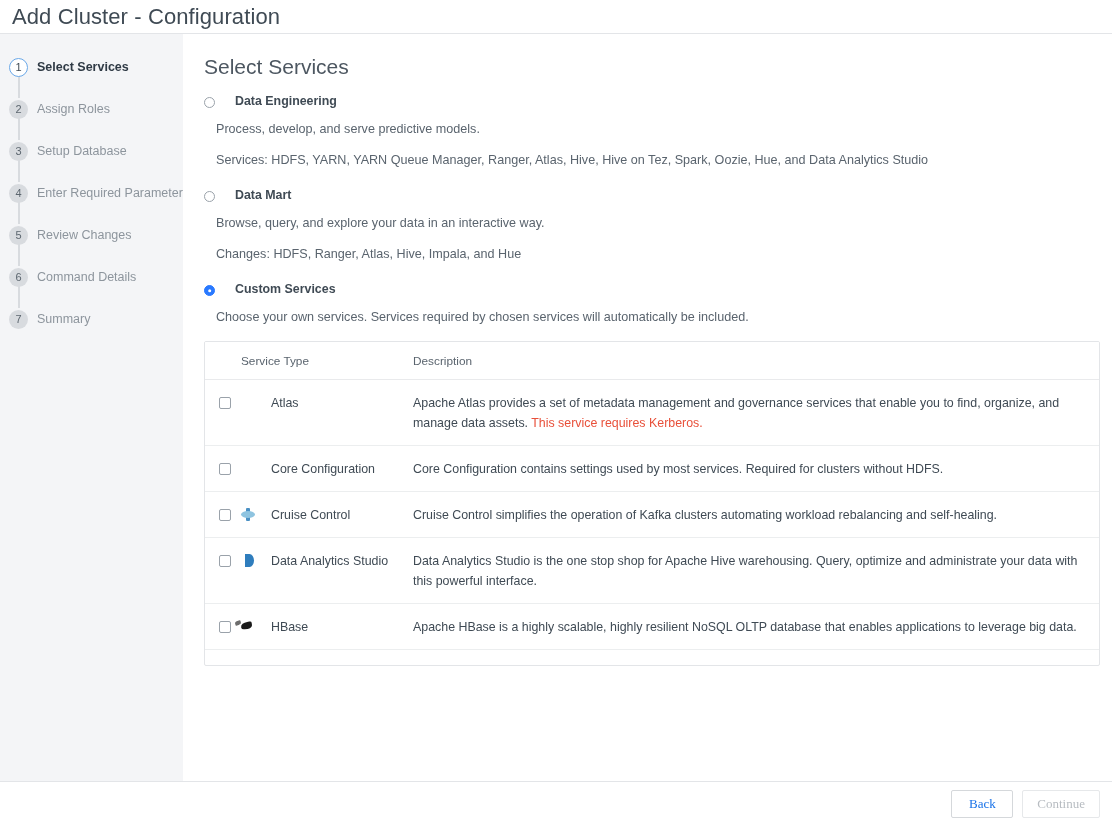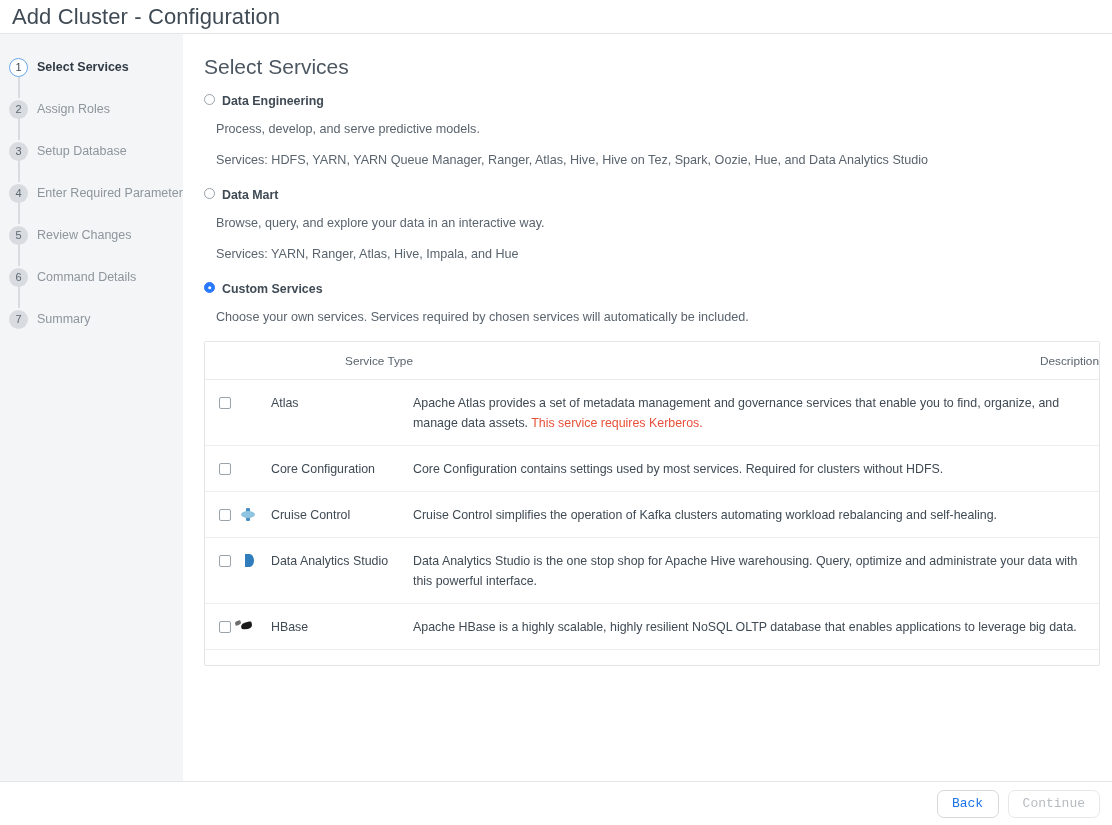--- a/index.html
+++ b/index.html
@@ -131,22 +131,22 @@
     font-size: 12.8px;
     color: #5a646e;
     margin: 0 0 16px 0;
   }
 
   
   .option { margin-bottom: 19px; }
   .option:last-of-type { margin-bottom: 14px; }
   .option-head {
     display: flex;
-    align-items: flex-start;
-    gap: 7px;
+    align-items: flex-end;
+    gap: 20px;
     margin-bottom: 8px;
     cursor: pointer;
   }
   .radio {
     width: 11px; height: 11px;
     flex: 0 0 11px;
     border-radius: 50%;
     border: 1.2px solid #9aa2aa;
     background: #ffffff;
     position: relative;
@@ -186,21 +186,21 @@
     background: #fff;
     overflow: hidden;
     max-height: 325px;
   }
   table.services {
     width: 100%;
     border-collapse: collapse;
     table-layout: fixed;
   }
   table.services th {
-    text-align: right;
+    text-align: left;
     font-size: 11.8px;
     font-weight: normal;
     color: #5a646e;
     padding: 12px 0 11px 0;
     border-bottom: 1px solid #e9eaec;
     background: #fff;
   }
   table.services td {
     font-size: 12.4px;
     color: #3f4a54;
@@ -338,23 +338,23 @@
     display: flex;
     align-items: center;
     justify-content: flex-end;
     padding-right: 12px;
     gap: 9px;
   }
   .btn {
     min-width: 62px;
     height: 28px;
     padding: 0 14px;
-    border-radius: 7px;
+    border-radius: 2px;
     font-size: 13px;
-    font-family: Liberation Mono, monospace;
+    font-family: Liberation Serif, serif;
     background: #ffffff;
     cursor: pointer;
     line-height: 26px;
     text-align: center;
   }
   .btn-back {
     border: 1px solid #d5d8db;
     color: #1a73e8;
   }
   .btn-continue {
@@ -417,21 +417,21 @@
             </div>
             <p class="option-desc">Process, develop, and serve predictive models.</p>
             <p class="option-desc">Services: HDFS, YARN, YARN Queue Manager, Ranger, Atlas, Hive, Hive on Tez, Spark, Oozie, Hue, and Data Analytics Studio</p>
           </div>
           <div class="option">
             <div class="option-head">
               <span class="radio"></span>
               <span class="option-title">Data Mart</span>
             </div>
             <p class="option-desc">Browse, query, and explore your data in an interactive way.</p>
-            <p class="option-desc">Services: YARN, Ranger, Atlas, Hive, Impala, and Hue</p>
+            <p class="option-desc">Changes: HDFS, Ranger, Atlas, Hive, Impala, and Hue</p>
           </div>
           <div class="option">
             <div class="option-head">
               <span class="radio checked"></span>
               <span class="option-title">Custom Services</span>
             </div>
             <p class="option-desc">Choose your own services. Services required by chosen services will automatically be included.</p>
           </div>
         </div>
 

